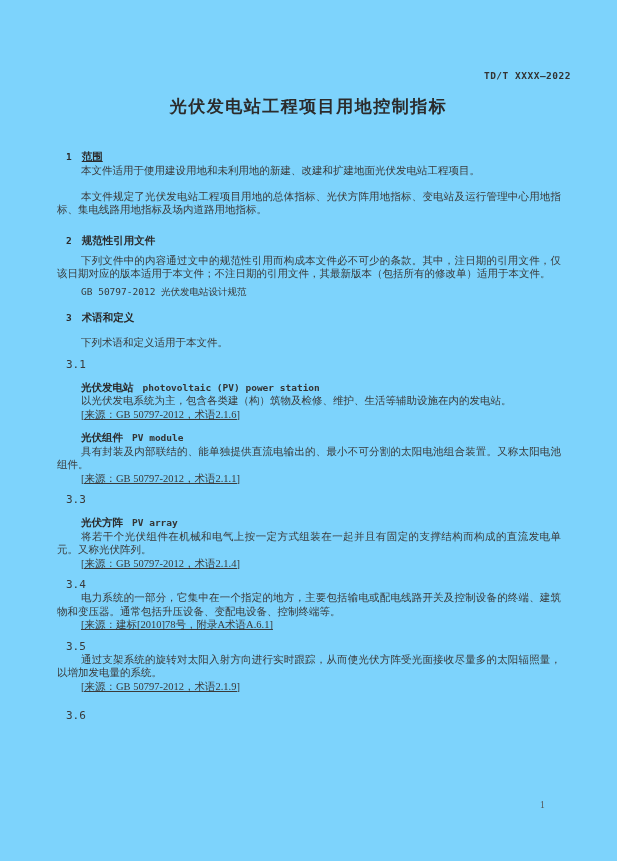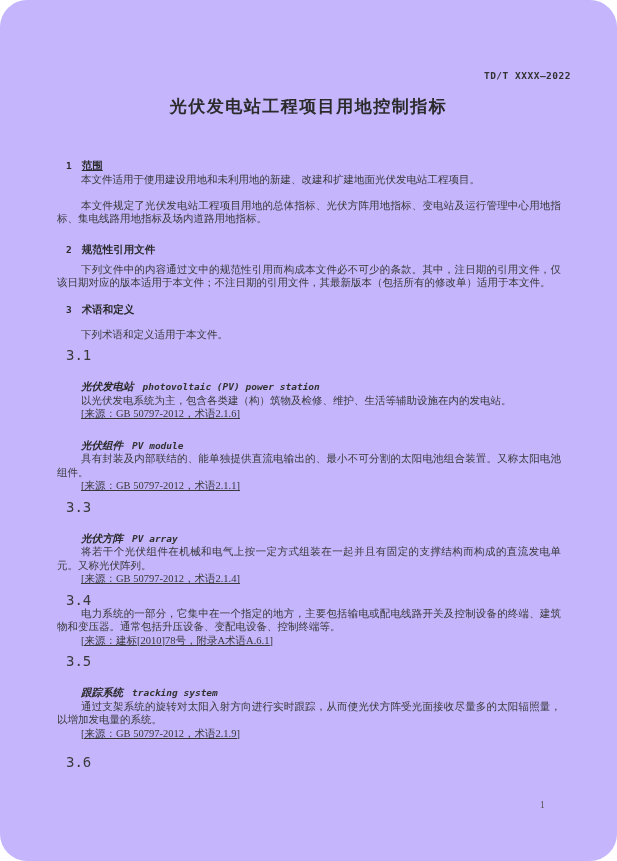--- a/index.html
+++ b/index.html
@@ -1,18 +1,18 @@
 <!DOCTYPE html>
 <html><head>
 <meta charset="utf-8">
 <style>
   html,body{margin:0;padding:0;background:#ffffff;}
   .page{
-    position:relative;width:617px;height:861px;background:#c4b5fd;overflow:hidden;
-    font-family:"Liberation Serif",serif;color:#3a3a3a;border-radius:27px;
+    position:relative;width:617px;height:861px;background:#7dd3fc;overflow:hidden;
+    font-family:"Liberation Serif",serif;color:#3a3a3a;
   }
   .doc-number{
     position:absolute;top:70px;right:46px;
     font-family:"DejaVu Sans Mono",monospace;font-size:9.5px;font-weight:600;color:#333;
     letter-spacing:0.5px;
   }
   .title{
     position:absolute;top:95px;left:0;right:0;text-align:center;
     font-family:"Liberation Sans",sans-serif;font-weight:700;font-size:17px;color:#2b2b2b;
     letter-spacing:1.5px;
@@ -26,35 +26,35 @@
   .para{
     margin:0;font-size:10.5px;line-height:13.5px;text-align:justify;
     text-indent:24px;color:#3a3a3a;
   }
   .ref-line{
     font-size:10.5px;line-height:13.5px;padding-left:24px;color:#3a3a3a;
     font-family:"DejaVu Sans Mono",monospace;font-size:9.5px;
   }
   .intro{margin-top:11px;}
   .term-num{
-    font-family:"DejaVu Sans Mono",monospace;font-size:14px;color:#3a3a3a;
+    font-family:"DejaVu Sans Mono",monospace;font-size:11px;color:#3a3a3a;
     margin:8px 0 0 9px;line-height:13px;
   }
-  .term-head{margin:16px 0 0 24px;line-height:13.5px;font-style:italic;}
+  .term-head{margin:8px 0 0 24px;line-height:13.5px;}
   .term-zh{
     font-family:"Liberation Sans",sans-serif;font-weight:700;font-size:10.5px;color:#2b2b2b;
     margin-right:9px;
   }
   .term-en{
     font-family:"DejaVu Sans Mono",monospace;font-size:9.5px;font-weight:600;color:#333;
   }
   .source-line{
     font-size:10.5px;line-height:13.5px;padding-left:24px;color:#3a3a3a;text-decoration:underline;
   }
-  .mt3{margin-top:14px;text-decoration:underline;}  .mt4{margin-top:4px;}
+  .mt3{margin-top:5px;text-decoration:underline;}  .mt4{margin-top:4px;}
   .mt12{margin-top:12px;} .mt13{margin-top:6px;}
   .mt16{margin-top:16px;}
   .term-last{margin-top:16px;}
   .page-number{
     position:absolute;top:800px;left:540px;
     font-size:9.5px;color:#555;font-family:"Liberation Serif",serif;
   }
 </style>
 </head>
 <body>
@@ -70,20 +70,21 @@
     <div class="clause-h mt3">
       <span class="c-num">1</span><span class="c-title">范围</span>
     </div>
     <p class="para">本文件适用于使用建设用地和未利用地的新建、改建和扩建地面光伏发电站工程项目。</p>
     <p class="para mt12">本文件规定了光伏发电站工程项目用地的总体指标、光伏方阵用地指标、变电站及运行管理中心用地指标、集电线路用地指标及场内道路用地指标。</p>
 
     <div class="clause-h mt16">
       <span class="c-num">2</span><span class="c-title">规范性引用文件</span>
     </div>
     <p class="para mt13">下列文件中的内容通过文中的规范性引用而构成本文件必不可少的条款。其中，注日期的引用文件，仅该日期对应的版本适用于本文件；不注日期的引用文件，其最新版本（包括所有的修改单）适用于本文件。</p>
+    <div class="ref-line mt4">GB 50797-2012 光伏发电站设计规范</div>
 
     <div class="clause-h mt12">
       <span class="c-num">3</span><span class="c-title">术语和定义</span>
     </div>
     <p class="para intro">下列术语和定义适用于本文件。</p>
 
     <div>
       <div class="term-num">3.1</div>
       <div class="term-head">
         <span class="term-zh">光伏发电站</span><span class="term-en">photovoltaic (PV) power station</span>
@@ -110,23 +111,20 @@
     </div>
 
     <div>
       <div class="term-num">3.4</div>
       <p class="para">电力系统的一部分，它集中在一个指定的地方，主要包括输电或配电线路开关及控制设备的终端、建筑物和变压器。通常包括升压设备、变配电设备、控制终端等。</p>
       <div class="source-line">[来源：建标[2010]78号，附录A术语A.6.1]</div>
     </div>
 
     <div>
       <div class="term-num">3.5</div>
-      <div class="term-head">
-        <span class="term-zh">跟踪系统</span><span class="term-en">tracking system</span>
-      </div>
       <p class="para">通过支架系统的旋转对太阳入射方向进行实时跟踪，从而使光伏方阵受光面接收尽量多的太阳辐照量，以增加发电量的系统。</p>
       <div class="source-line">[来源：GB 50797-2012，术语2.1.9]</div>
     </div>
 
     <div>
       <div class="term-num term-last">3.6</div>
     </div>
 
   </div>
 

